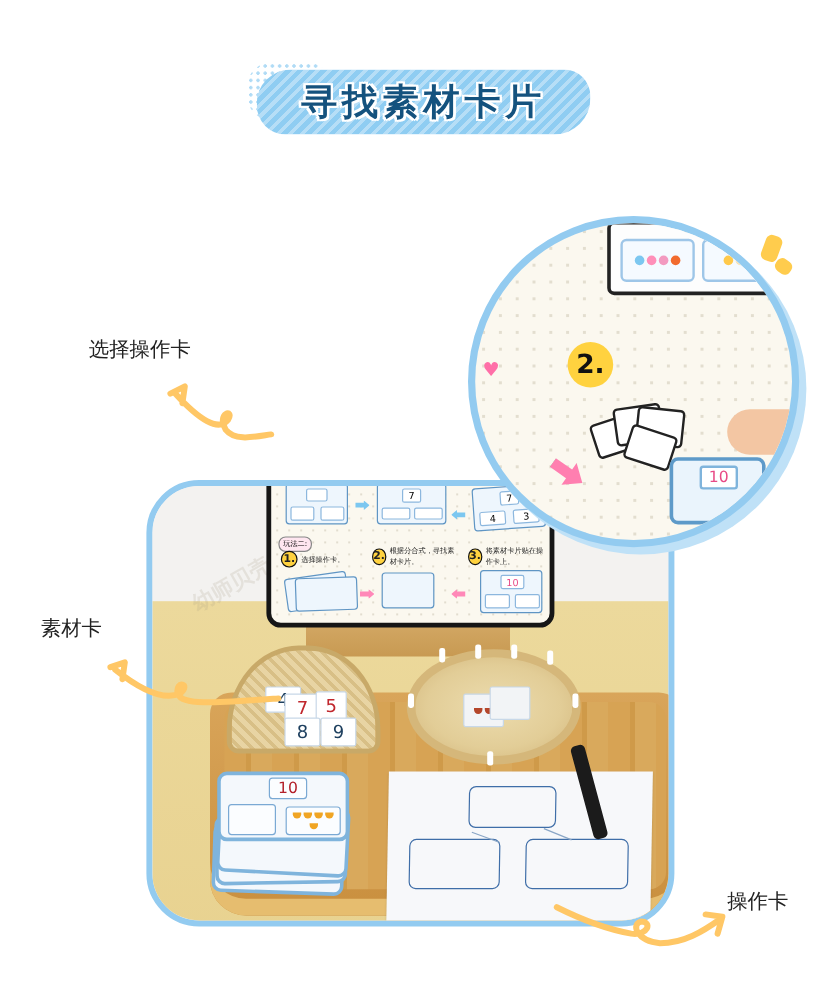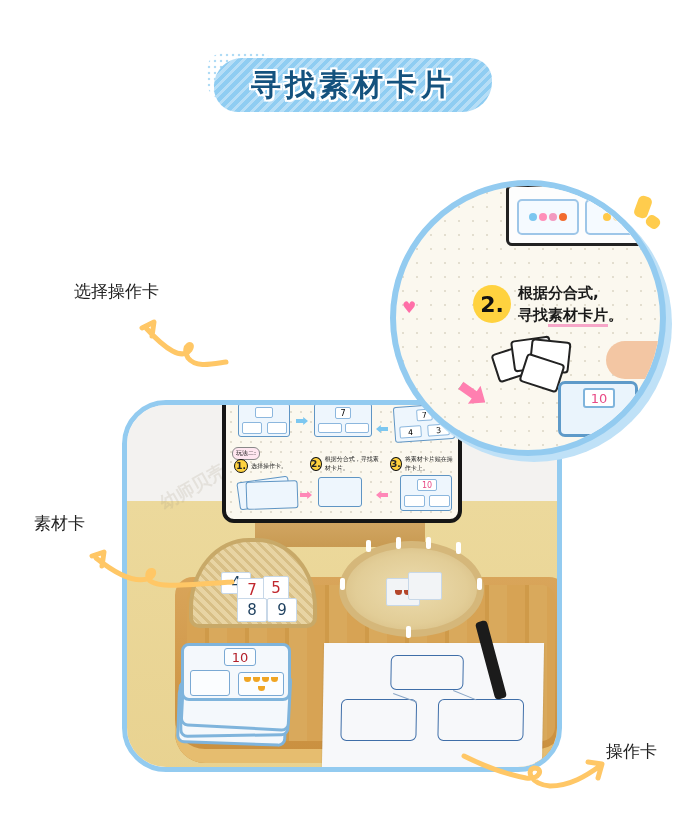--- a/index.html
+++ b/index.html
@@ -269,24 +269,20 @@
         <span class="dot" style="background:#f39ac0"></span>
         <span class="dot" style="background:#f26b2e"></span>
     </div>
     <div class="mag-slot" style="left:76px;top:12px;width:54px;height:36px;">
       <span class="dot" style="background:#ffc94a"></span>
         <span class="dot" style="background:#f6dfb1"></span>
     </div>
   </div>
   <div class="heart" style="left:6px;top:112px;">♥</div>
   <div class="mag-step-num">2.</div>
-  <div class="mag-text">
-    <div>根据分合式,</div>
-    <div><span>寻找</span><span class="u">素材卡片</span><span>。</span></div>
-  </div>
   <div class="mag-fan" style="left:98px;top:162px;width:40px;height:30px;transform:rotate(-18deg);"></div>
   <div class="mag-fan" style="left:116px;top:152px;width:40px;height:32px;transform:rotate(-8deg);"></div>
   <div class="mag-fan" style="left:134px;top:154px;width:40px;height:32px;transform:rotate(6deg);"></div>
   <div class="mag-fan" style="left:126px;top:172px;width:40px;height:30px;transform:rotate(18deg);"></div>
   <div class="hand"></div>
   <div class="mag-op">
     <div class="mag-ten">10</div>
   </div>
   <div class="mag-pink-arrow"></div>
 </div>

